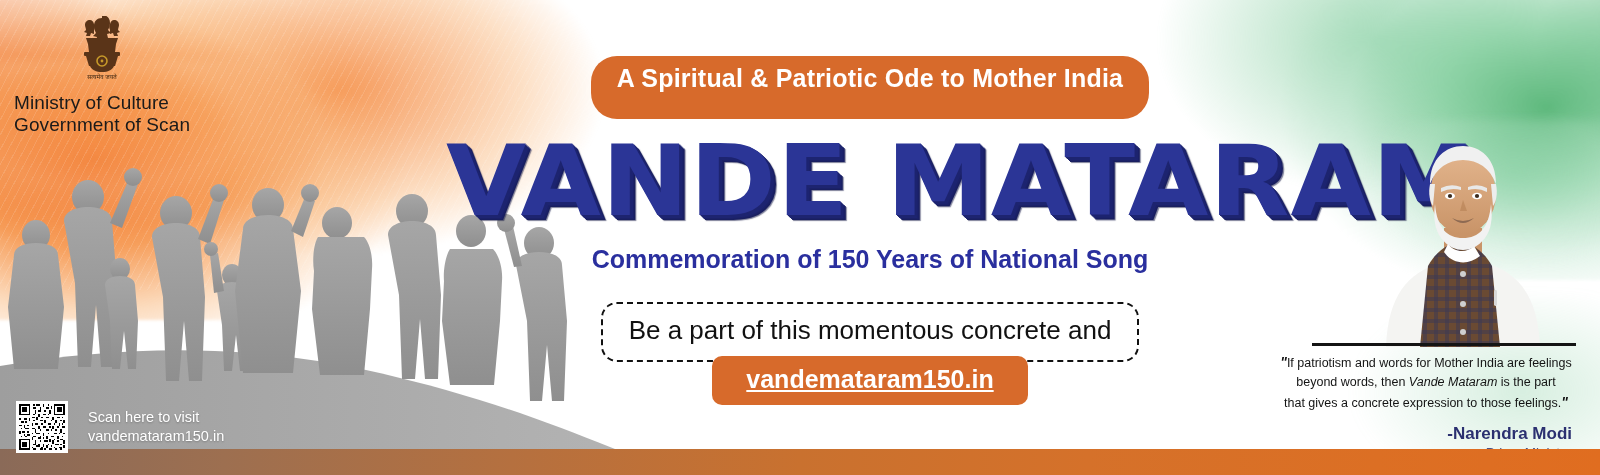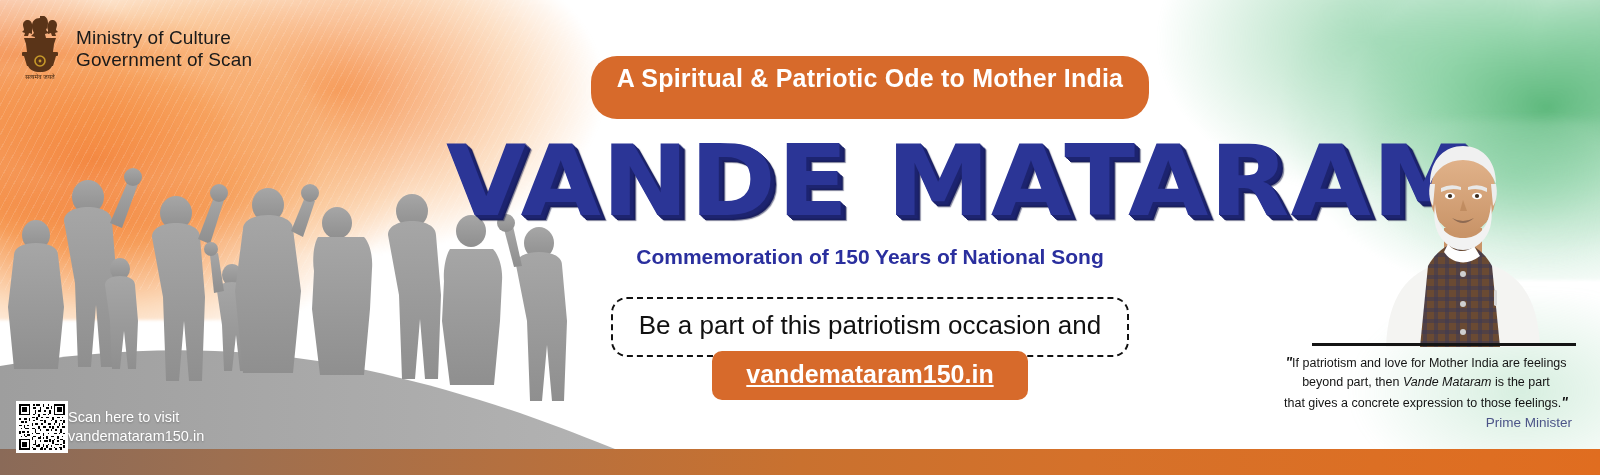--- a/index.html
+++ b/index.html
@@ -59,21 +59,21 @@
     opacity:.75;
   }
 
   
   .crowd-wrap { position:absolute; left:0; bottom:24px; width:620px; height:300px; }
   .crowd-wrap svg { display:block; width:100%; height:100%; }
 
   
   .logo-block {
     position:absolute; left:14px; top:16px;
-    display:flex; align-items:center; gap:10px;
+    display:flex; align-items:center; gap:10px;flex-direction:column;
   }
   .emblem { width:52px; height:66px; display:block; }
   .logo-text { line-height:1.18; }
   .logo-text div { font-size:19px; color:#1a1a1a; letter-spacing:.1px; }
 
   
   .centre { position:absolute; left:470px; top:0; width:800px; height:440px; text-align:center; }
 
   .badge {
     display:inline-block;
@@ -97,21 +97,21 @@
     color:#2b3596;
     transform:scaleX(1.06);
     text-shadow:
        1px 1px 0 #1d2470, 2px 2px 0 #1d2470, 3px 3px 0 #1d2470,
        4px 4px 0 #1b2168, 5px 5px 0 #191f60, 6px 6px 1px rgba(20,24,70,.55);
     white-space:nowrap;
   }
 
   .sub-title {
     margin-top:16px;
-    font-size:21px; font-weight:bold;
+    font-size:25px; font-weight:bold;
     color:#2a2f9e;
     letter-spacing:0px;
     white-space:nowrap;
   }
 
   .cta-box {
     display:inline-block;
     margin-top:28px;
     border:2.5px dashed #111;
     border-radius:16px;
@@ -156,21 +156,21 @@
     margin-top:10px;
     font-size:17px; font-weight:bold; color:#2b3070;
     text-align:right; padding-right:4px;
   }
   .attrib-role {
     font-size:13.5px; color:#4c5488;
     text-align:right; padding-right:4px; margin-top:1px;
   }
 
   
-  .qr-block { position:absolute; left:16px; bottom:22px; display:flex; align-items:center; gap:0; z-index:4; }
+  .qr-block { position:absolute; left:16px; bottom:22px; display:flex; align-items:center; gap:20px; z-index:4; }
   .qr { width:52px; height:52px; background:#fff; padding:3px; display:block; }
   .qr svg { display:block; width:100%; height:100%; }
   .qr-text { color:#ffffff; font-size:14.5px; line-height:1.3; text-shadow:0 1px 2px rgba(0,0,0,.25); }
 
   
   .bottom-strip {
     position:absolute; left:0; bottom:0; width:1600px; height:26px;
     background:linear-gradient(90deg, #8a6a58 0%, #9d6f50 14%, #b5703f 32%, #c9712f 50%, #d5712a 68%, #dc6f24 86%, #e06d20 100%);
   }
 </style>
@@ -293,21 +293,21 @@
 
   <div class="centre">
 
     <div class="badge">A Spiritual &amp; Patriotic Ode to Mother India</div>
 
     <div class="big-title">VANDE MATARAM</div>
 
     <div class="sub-title">Commemoration of 150 Years of National Song</div>
 
     <div class="cta-box">
-      <div class="cta-line">Be a part of this patriotism occasion and</div>
+      <div class="cta-line">Be a part of this momentous concrete and</div>
     </div>
 
     <div>
       <a class="url-btn" href="#">vandemataram150.in</a>
     </div>
   </div>
 
   <div class="portrait-wrap">
     <svg viewBox="0 0 190 215" aria-hidden="true">
       <defs>
@@ -357,24 +357,25 @@
       <circle cx="95" cy="172" r="3" fill="#cfcfcf"></circle>
       <circle cx="95" cy="200" r="3" fill="#cfcfcf"></circle>
 
       <rect x="126" y="158" width="3" height="16" rx="1.4" fill="#d9d9d9"></rect>
     </svg>
   </div>
   <div class="rule"></div>
 
   <div class="quote-block">
     <div class="quote-text">
-      <span class="qmark">"</span><span>If patriotism and love for Mother India are feelings</span><br>
-      <span>beyond part, then </span><i>Vande Mataram</i><span> is the part</span><br>
+      <span class="qmark">"</span><span>If patriotism and words for Mother India are feelings</span><br>
+      <span>beyond words, then </span><i>Vande Mataram</i><span> is the part</span><br>
       <span>that gives a concrete expression to those feelings.</span><span class="qmark">"</span>
     </div>
+    <div class="attrib-name">-Narendra Modi</div>
     <div class="attrib-role">Prime Minister</div>
   </div>
 
   <div class="qr-block">
     <span class="qr">
       <svg viewBox="0 0 29 29" shape-rendering="crispEdges" aria-hidden="true">
         <rect width="29" height="29" fill="#fff"></rect>
         <g fill="#000">
           <path d="M0,0h7v7h-7z M1,1v5h5v-5z"></path>
             <rect x="2" y="2" width="3" height="3"></rect>

